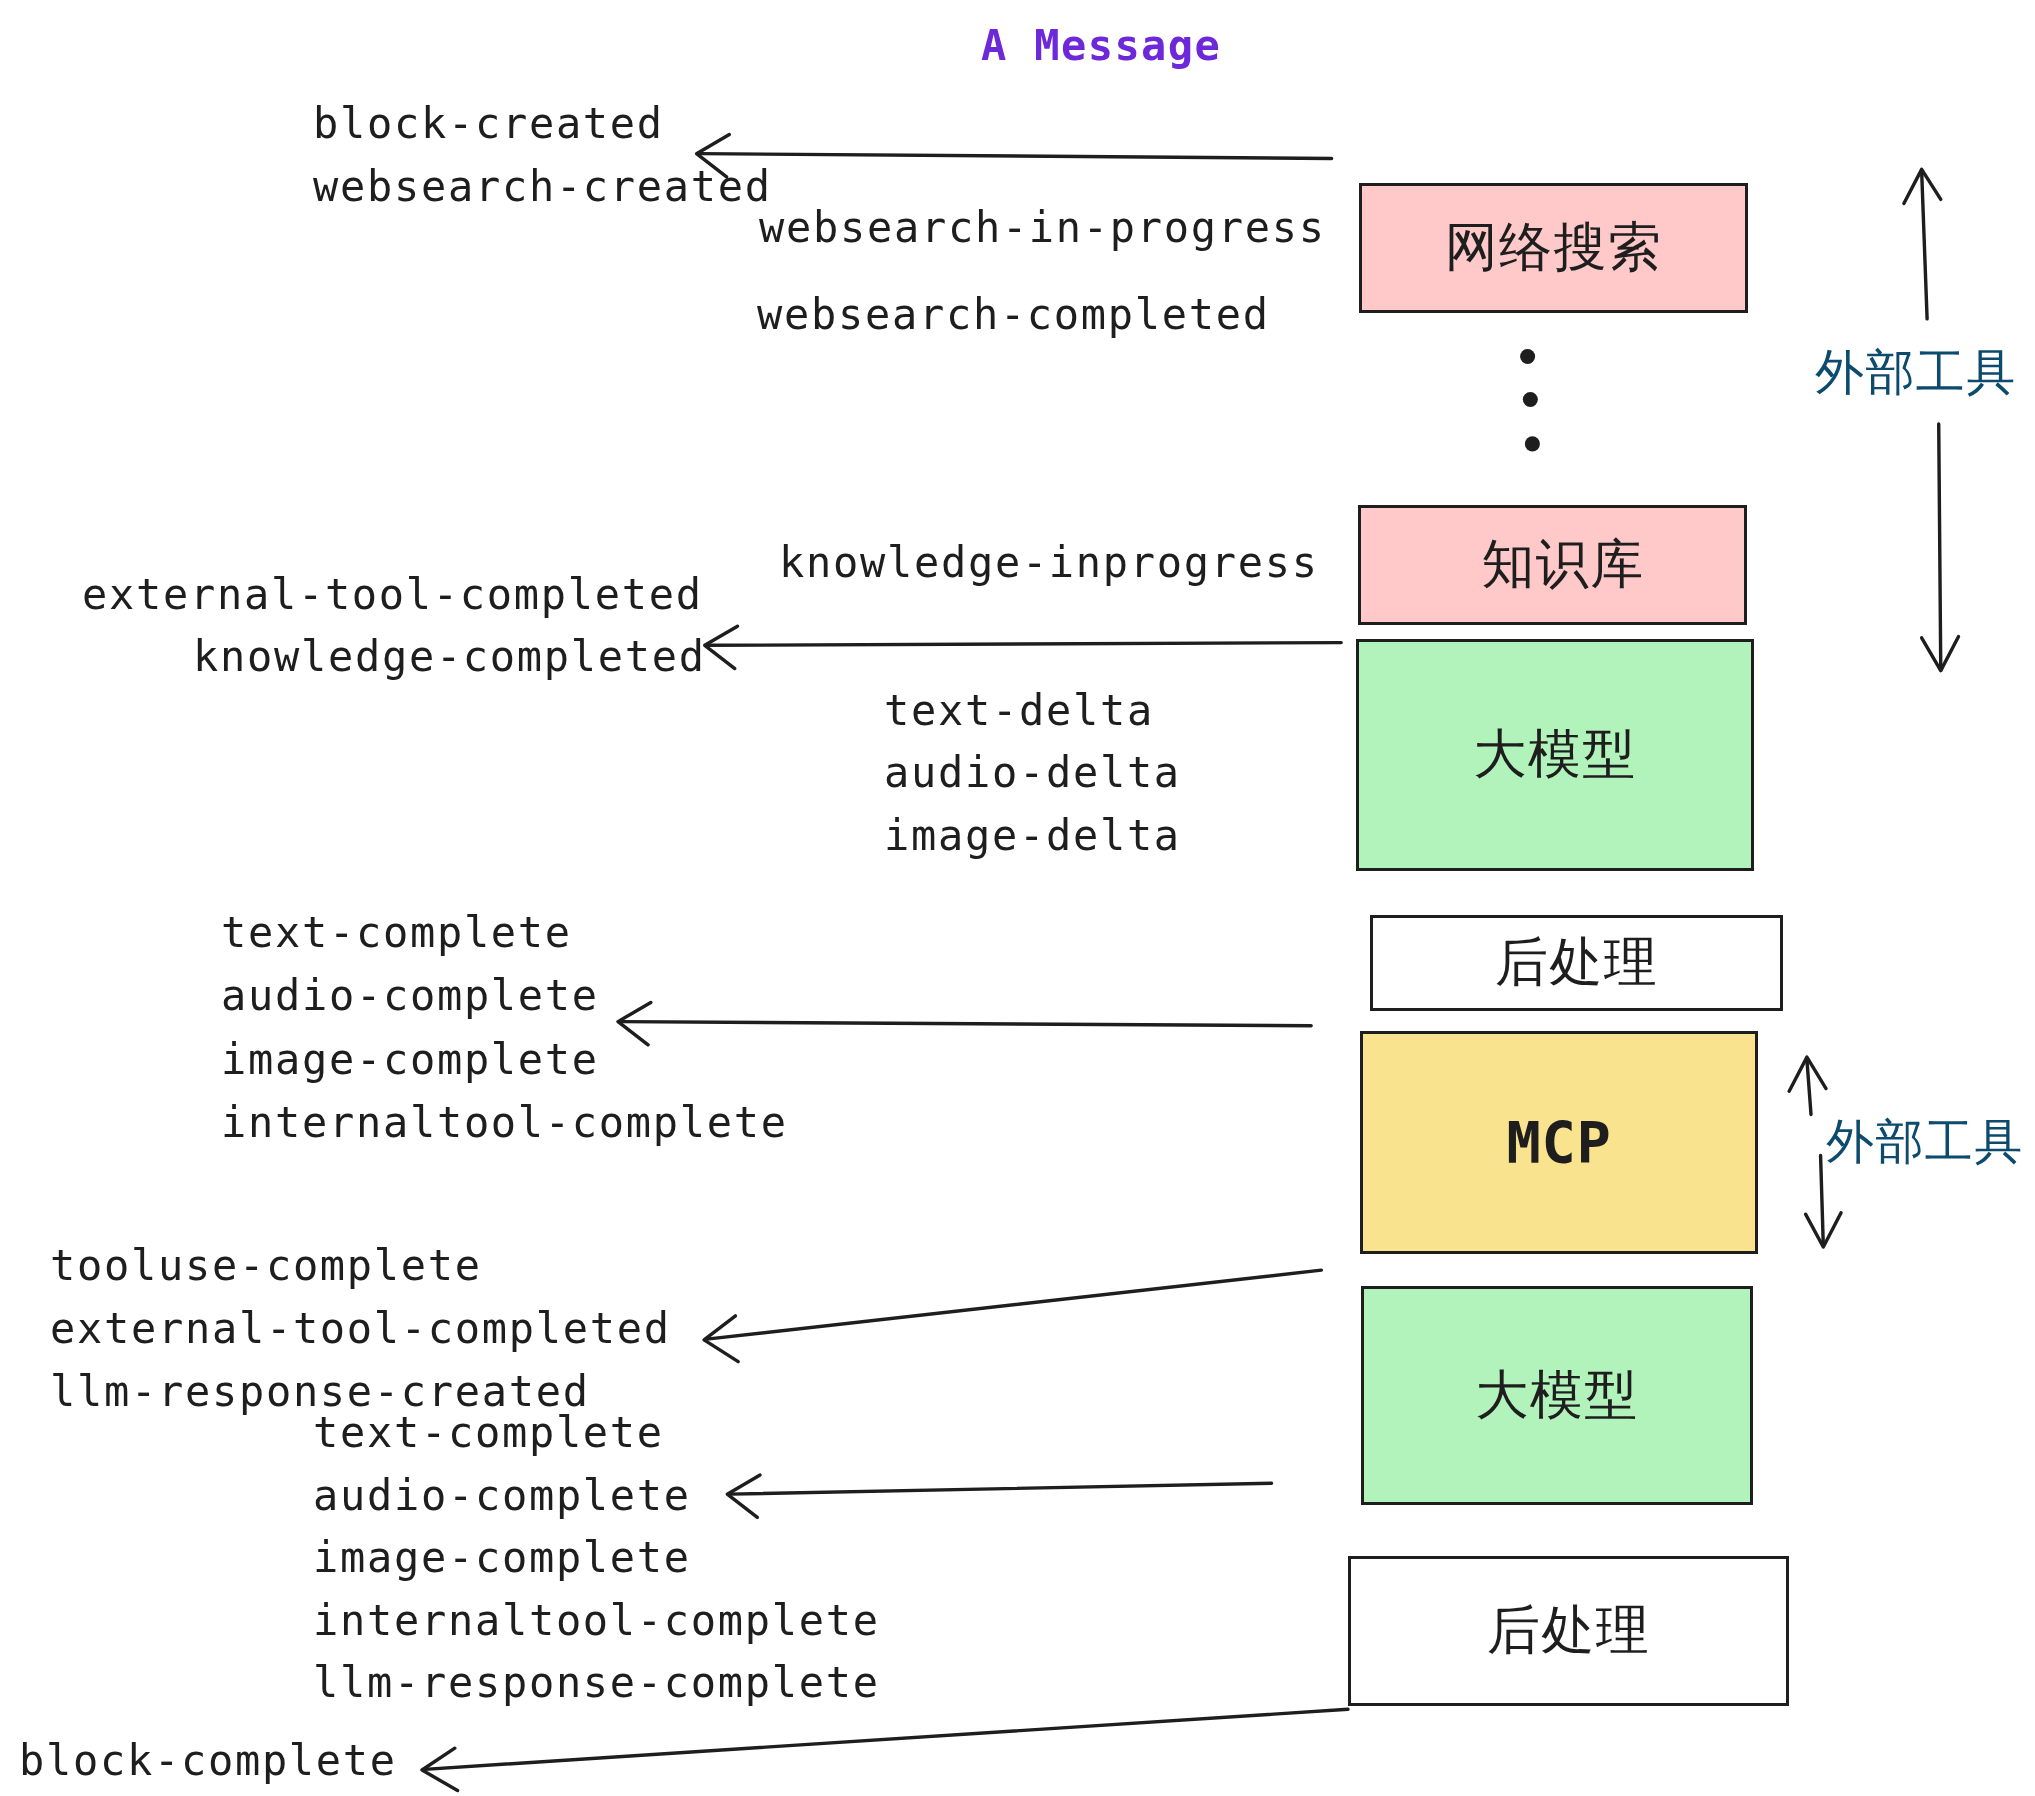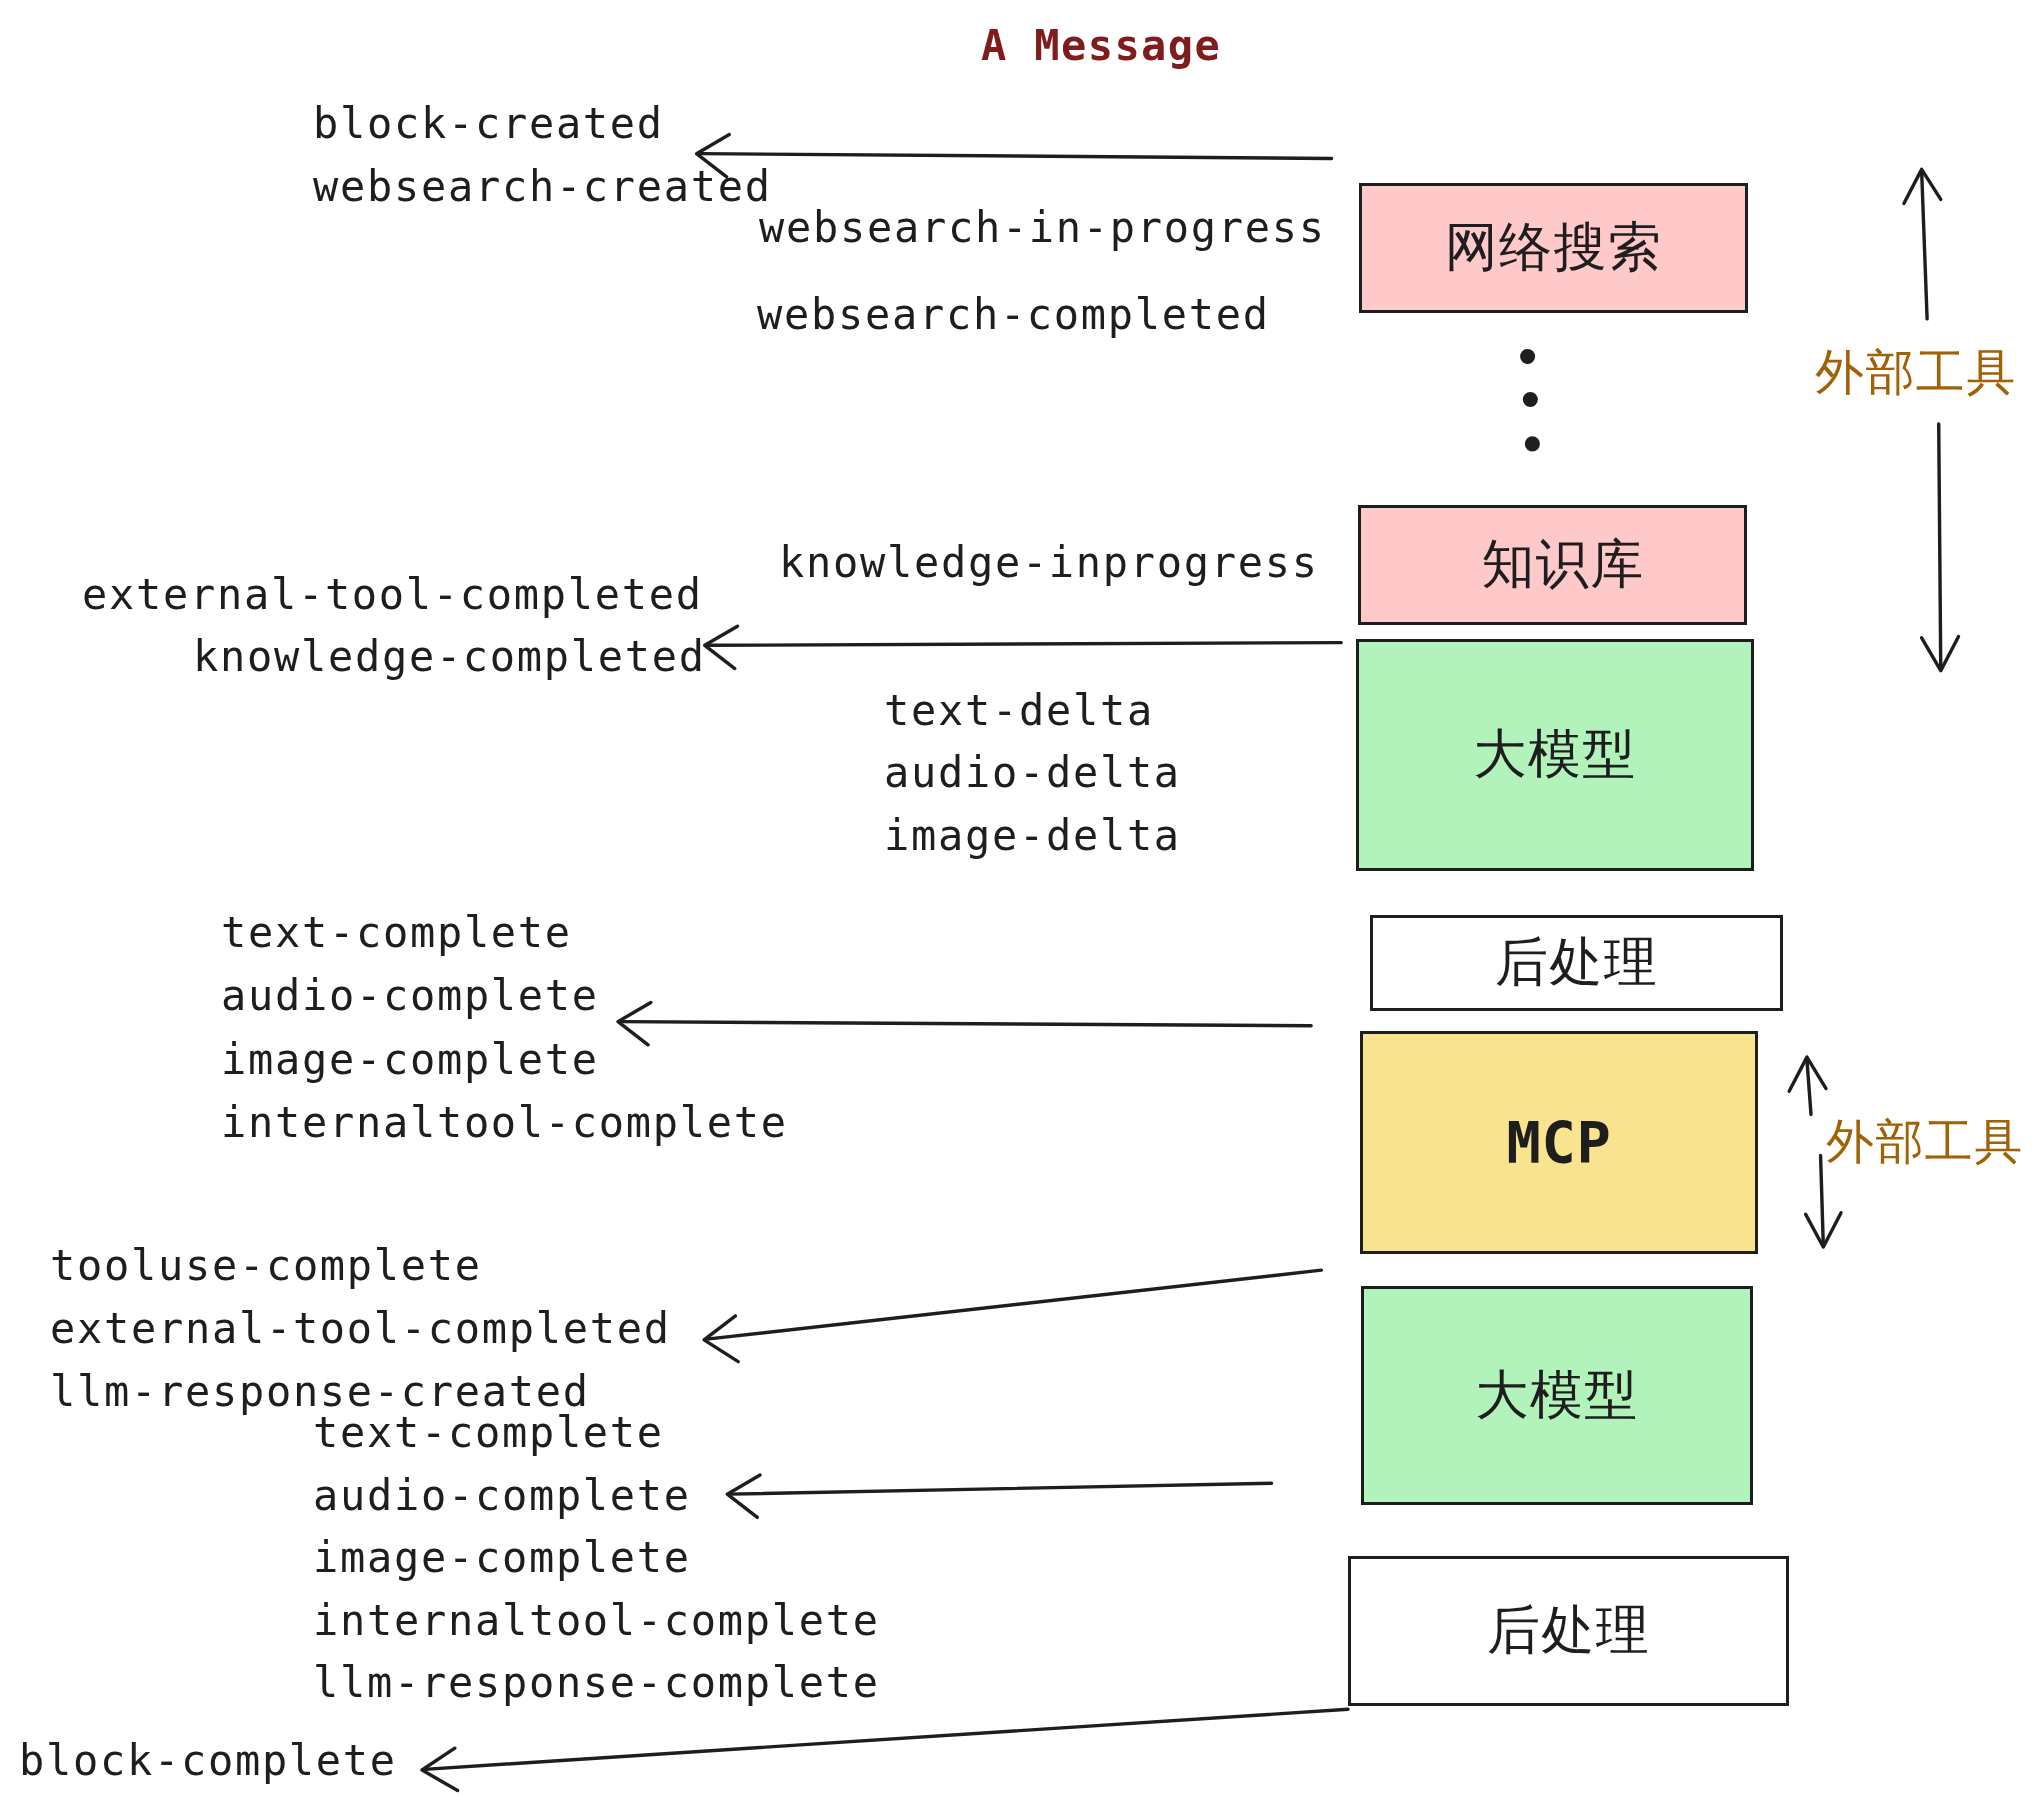--- a/index.html
+++ b/index.html
@@ -22,21 +22,21 @@
     color:#1e1e1e;
   }
   .title{
     position:absolute;
     left:981px;
     top:20.5px;
     font-family:"DejaVu Sans Mono", monospace;
     font-size:42px;
     font-weight:bold;
     letter-spacing:1.4px;
-    color:#7f1d1d;
+    color:#6d28d9;
     white-space:nowrap;
   }
   .box{
     position:absolute;
     border:3.4px solid #1e1e1e;
     border-radius:0;
     display:flex;
     align-items:center;
     justify-content:center;
     box-sizing:border-box;
@@ -51,21 +51,21 @@
   .box-label.mono{
     font-family:"DejaVu Sans Mono", monospace;
     font-size:57px;
     font-weight:bold;
     letter-spacing:0.7px;
   }
   .side-label{
     position:absolute;
     font-family:Liberation Mono, monospace;
     font-size:49px;
-    color:#a16207;
+    color:#0c4a6e;
     white-space:nowrap;
     letter-spacing:1.4px;
     text-align:right;
   }
   svg.layer{
     position:absolute;
     left:0;top:0;
     width:2035px;height:1796px;
     pointer-events:none;
   }

